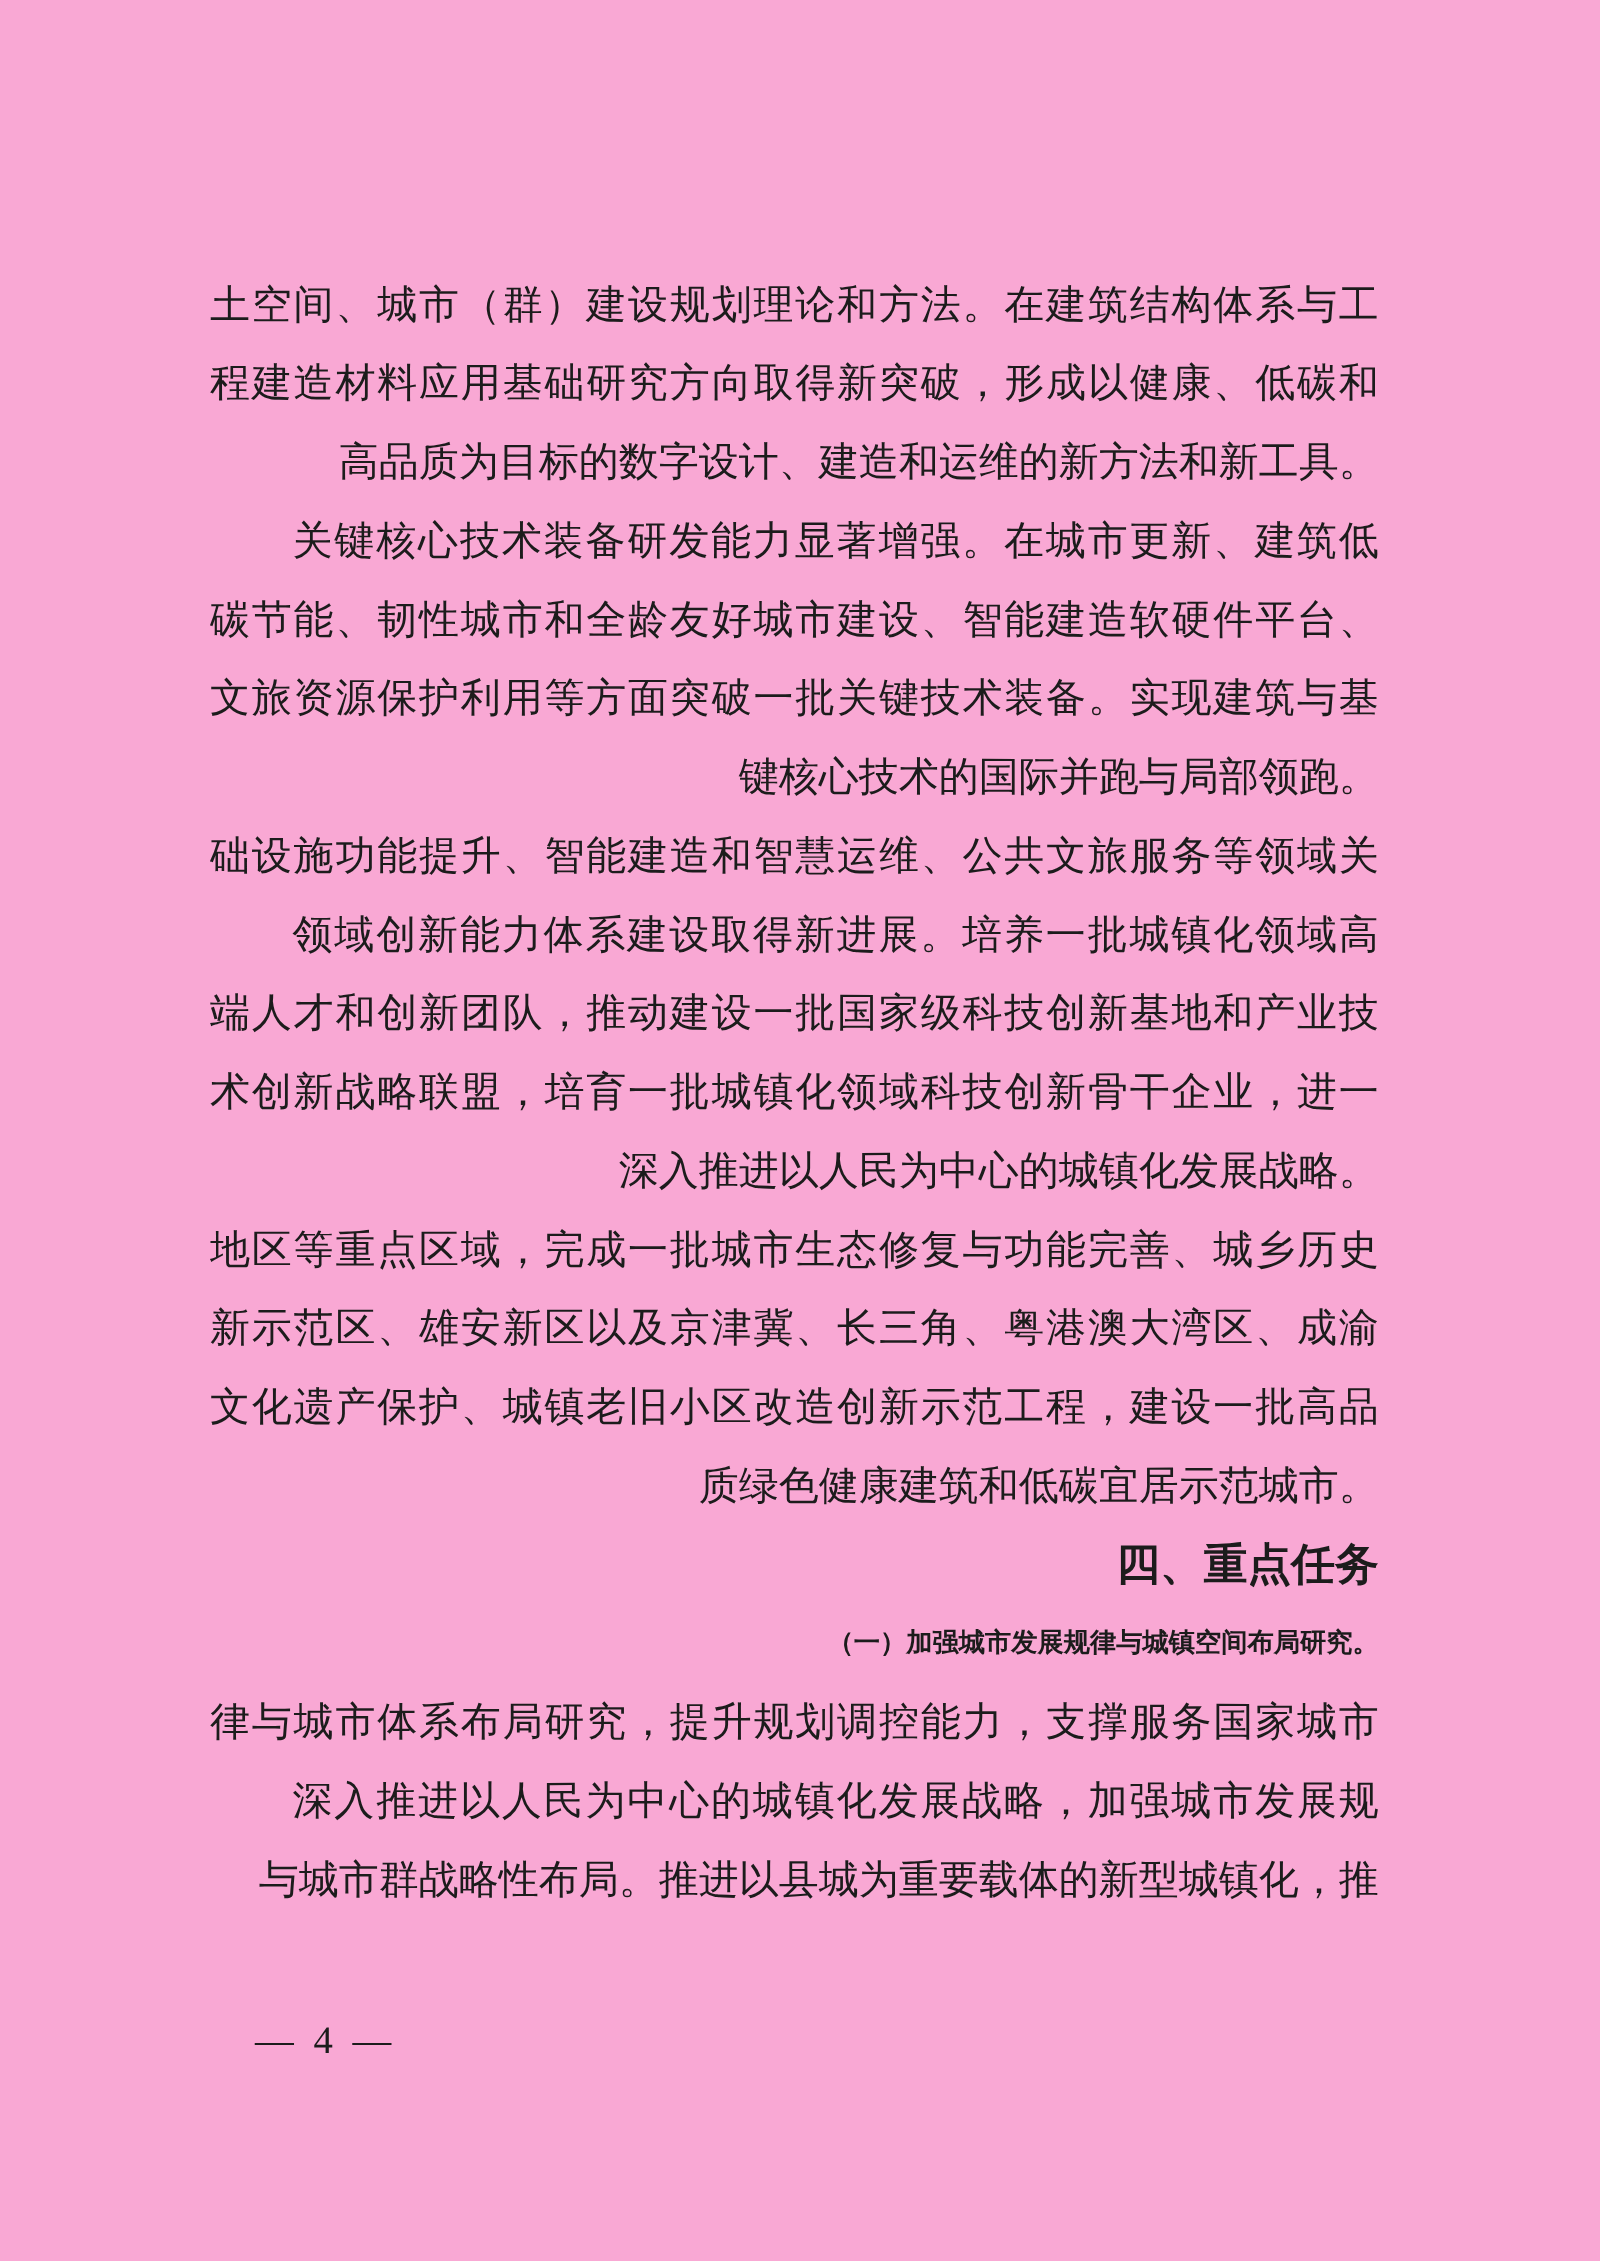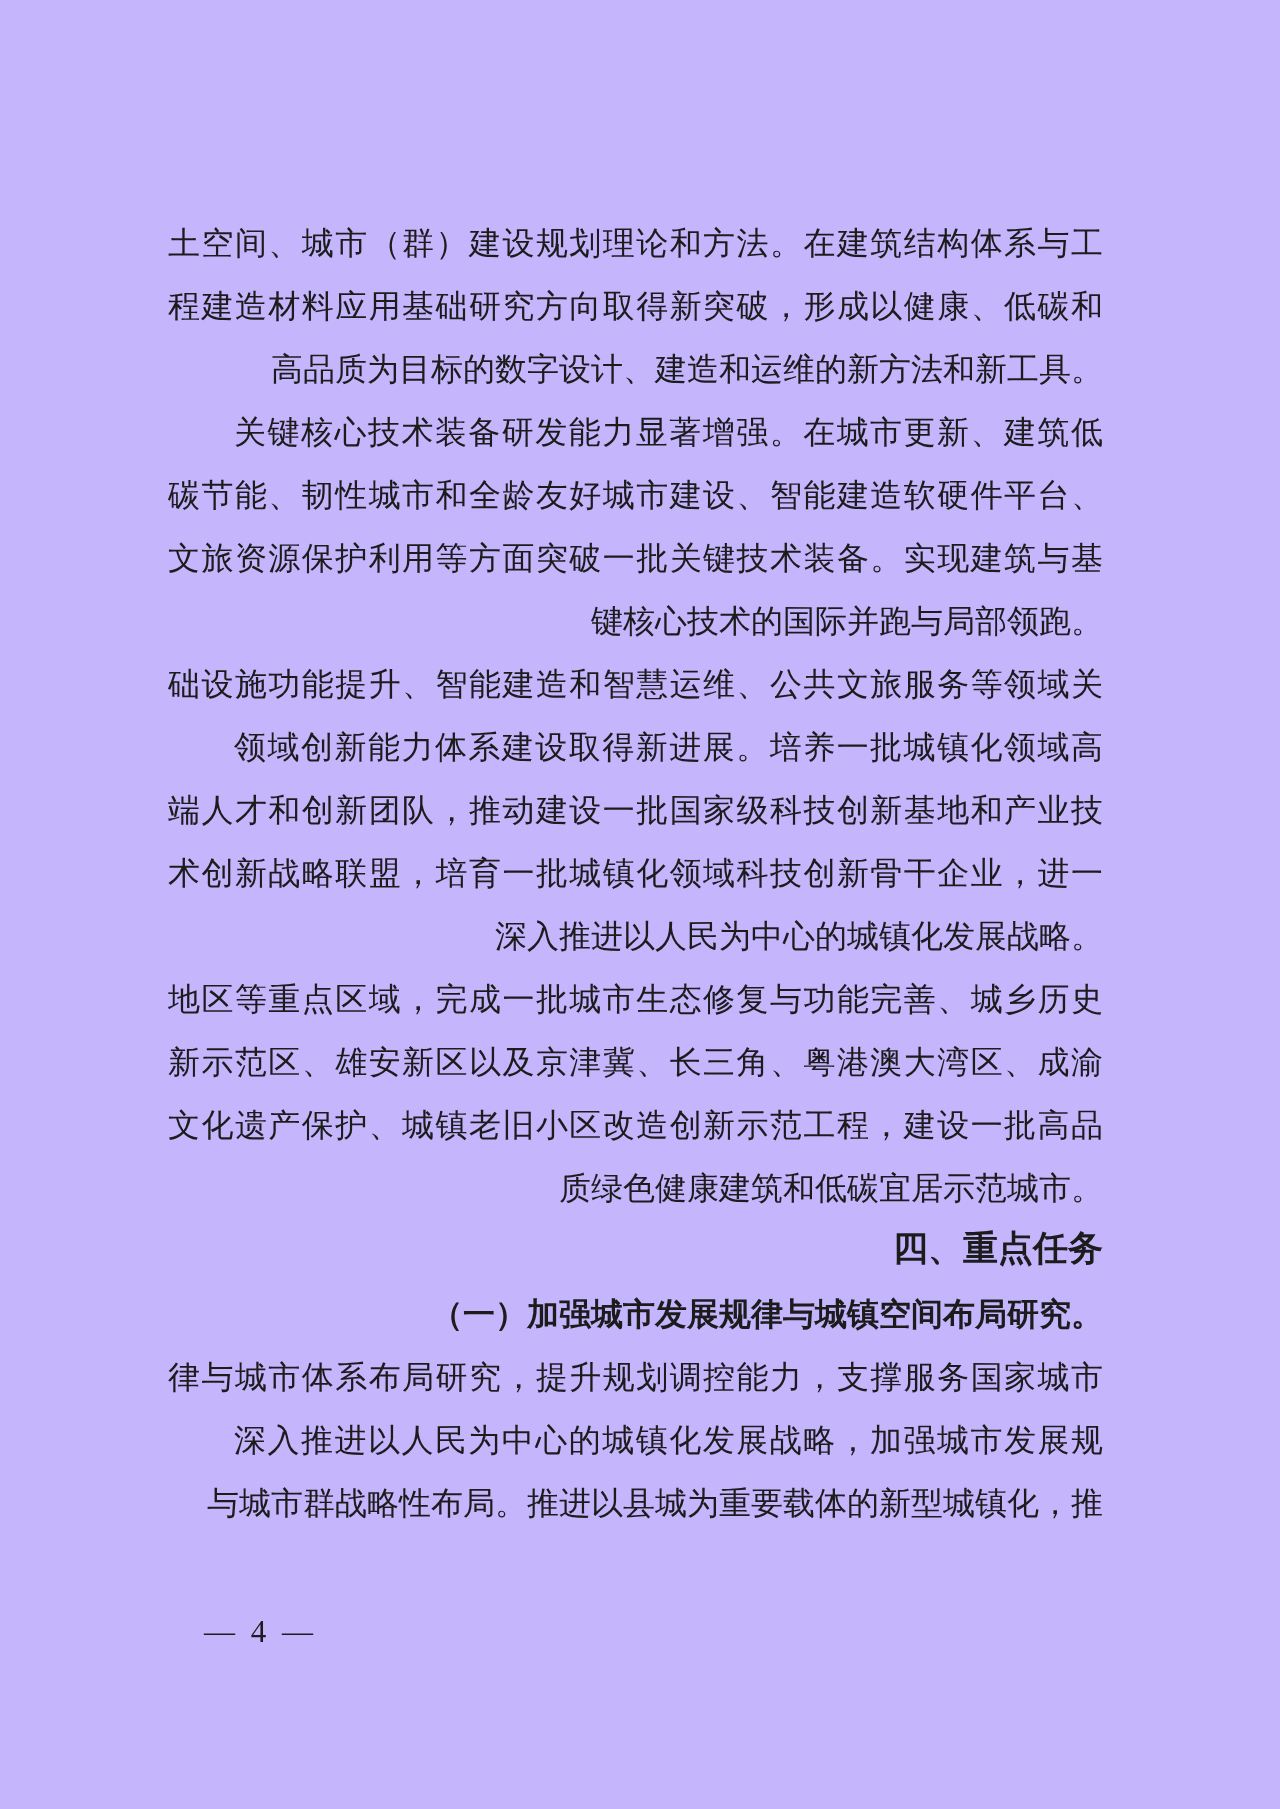--- a/index.html
+++ b/index.html
@@ -4,21 +4,21 @@
 <style>
   html, body {
     margin: 0;
     padding: 0;
     background: #ffffff;
   }
   .page {
     position: relative;
     width: 1280px;
     height: 1809px;
-    background: #c4b5fd;
+    background: #f9a8d4;
     color: #1c1c1c;
     overflow: hidden;
   }
   .textblock {
     position: absolute;
     left: 168px;
     top: 212px;
     width: 935px;
   }
   .ln {
@@ -30,29 +30,29 @@
     overflow: hidden;
   }
   .ln.full {
     text-align: justify;
     text-align-last: justify;
   }
   .ln.indent {
     text-indent: 66px;
   }
   .ln.h1 {
-    font-family: Liberation Mono, monospace;
+    font-family: Liberation Serif, serif;
     font-weight: bold;
     font-size: 35px;
     text-indent: 72px;
   }
   .ln.h2 {
-    font-family: Liberation Serif, serif;
+    font-family: Liberation Sans, sans-serif;
     font-weight: bold;
-    font-size: 32px;
+    font-size: 21px;
     text-indent: 64px;
   }
   .footer {
     position: absolute;
     left: 204px;
     top: 1612px;
     font-family: "Liberation Serif", "DejaVu Serif", serif;
     font-size: 31px;
     line-height: 40px;
     word-spacing: 8px;

